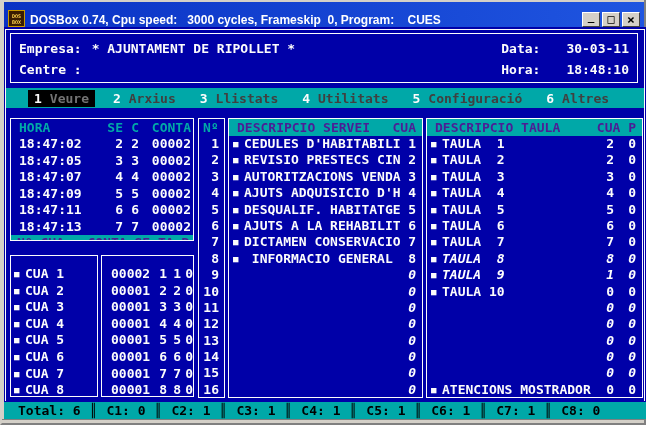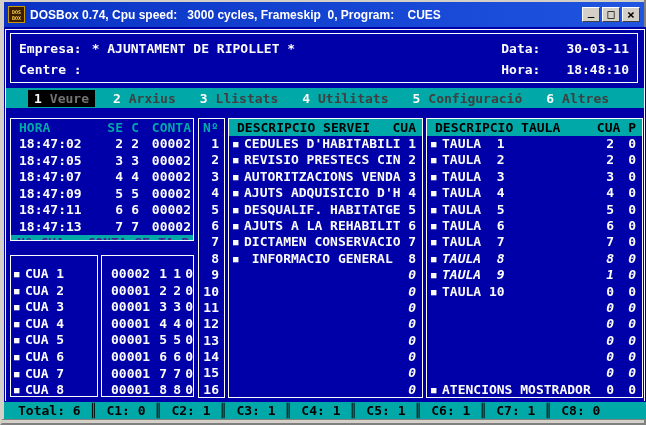--- a/index.html
+++ b/index.html
@@ -1,21 +1,21 @@
 <!DOCTYPE html>
 <html><head>
 <meta charset="utf-8">
 <style>
   html,body{margin:0;padding:0;width:646px;height:425px;overflow:hidden;background:#D4D0C8;}
   *{box-sizing:border-box;}
   .window{position:relative;width:646px;height:425px;background:#D4D0C8;
           border-left:2px solid #D4D0C8;border-right:2px solid #808080;border-bottom:2px solid #808080;}
   
   .titlebar{position:absolute;left:2px;top:2px;width:640px;height:25px;
-            background:linear-gradient(90deg,#0a32c4,#1f55e0);display:flex;align-items:center;padding:0 4px;}
+            background:linear-gradient(90deg,#0a32c4,#1f55e0);display:flex;align-items:flex-end;padding:0 4px;}
   .app-icon{width:17px;height:17px;background:#3a1c00;border:1px solid #c89a00;margin-right:5px;
             display:flex;flex-direction:column;justify-content:center;align-items:center;flex:0 0 auto;}
   .app-icon span{display:block;color:#ffd24a;font:bold 5px "DejaVu Sans Mono",monospace;line-height:6px;}
   .title-text{flex:1;color:#FFFFFF;font:bold 12px "Liberation Sans",sans-serif;white-space:pre;
               overflow:hidden;text-overflow:clip;}
   .win-buttons{display:flex;gap:2px;flex:0 0 auto;}
   .win-btn{width:18px;height:15px;background:#D4D0C8;border:1px solid;border-color:#FFFFFF #404040 #404040 #FFFFFF;
            padding:0;display:flex;align-items:center;justify-content:center;
            font:bold 11px "DejaVu Sans Mono",monospace;color:#000;line-height:1;}
   .glyph-min{margin-top:-7px;}
@@ -64,21 +64,21 @@
   .v-se{width:16px;text-align:right;}
   .v-ta{width:14px;text-align:right;}
   .v-p{width:12px;text-align:right;}
   
   .num-col{left:194px;top:91px;width:27px;height:280px;}
   .num-header{height:17px;line-height:17px;padding-left:4px;}
   .num-cell{height:16.4px;line-height:16.4px;text-align:right;padding-right:5px;}
   
   .servei-panel{left:224px;top:91px;width:195px;height:280px;}
   .taula-panel{left:422px;top:91px;width:217px;height:280px;}
-  .panel-header{height:17px;line-height:17px;background:#00A8A8;color:#000000;display:flex;
+  .panel-header{height:17px;line-height:17px;background:#00A8A8;color:#4c1d95;display:flex;
                 padding:0 6px 0 8px;white-space:pre;}
   .panel-header .ph-right{margin-left:auto;}
   .prow{padding:0 6px 0 4px;}
   .p-name{flex:1;overflow:hidden;}
   .p-cua{width:14px;text-align:right;}
   .p-p{width:22px;text-align:right;}
   
   .statusbar{position:absolute;left:0;bottom:0;width:642px;height:17px;background:#00A8A8;
              display:flex;align-items:center;padding-left:14px;color:#000;}
   .status-seg{display:flex;align-items:center;white-space:pre;}

